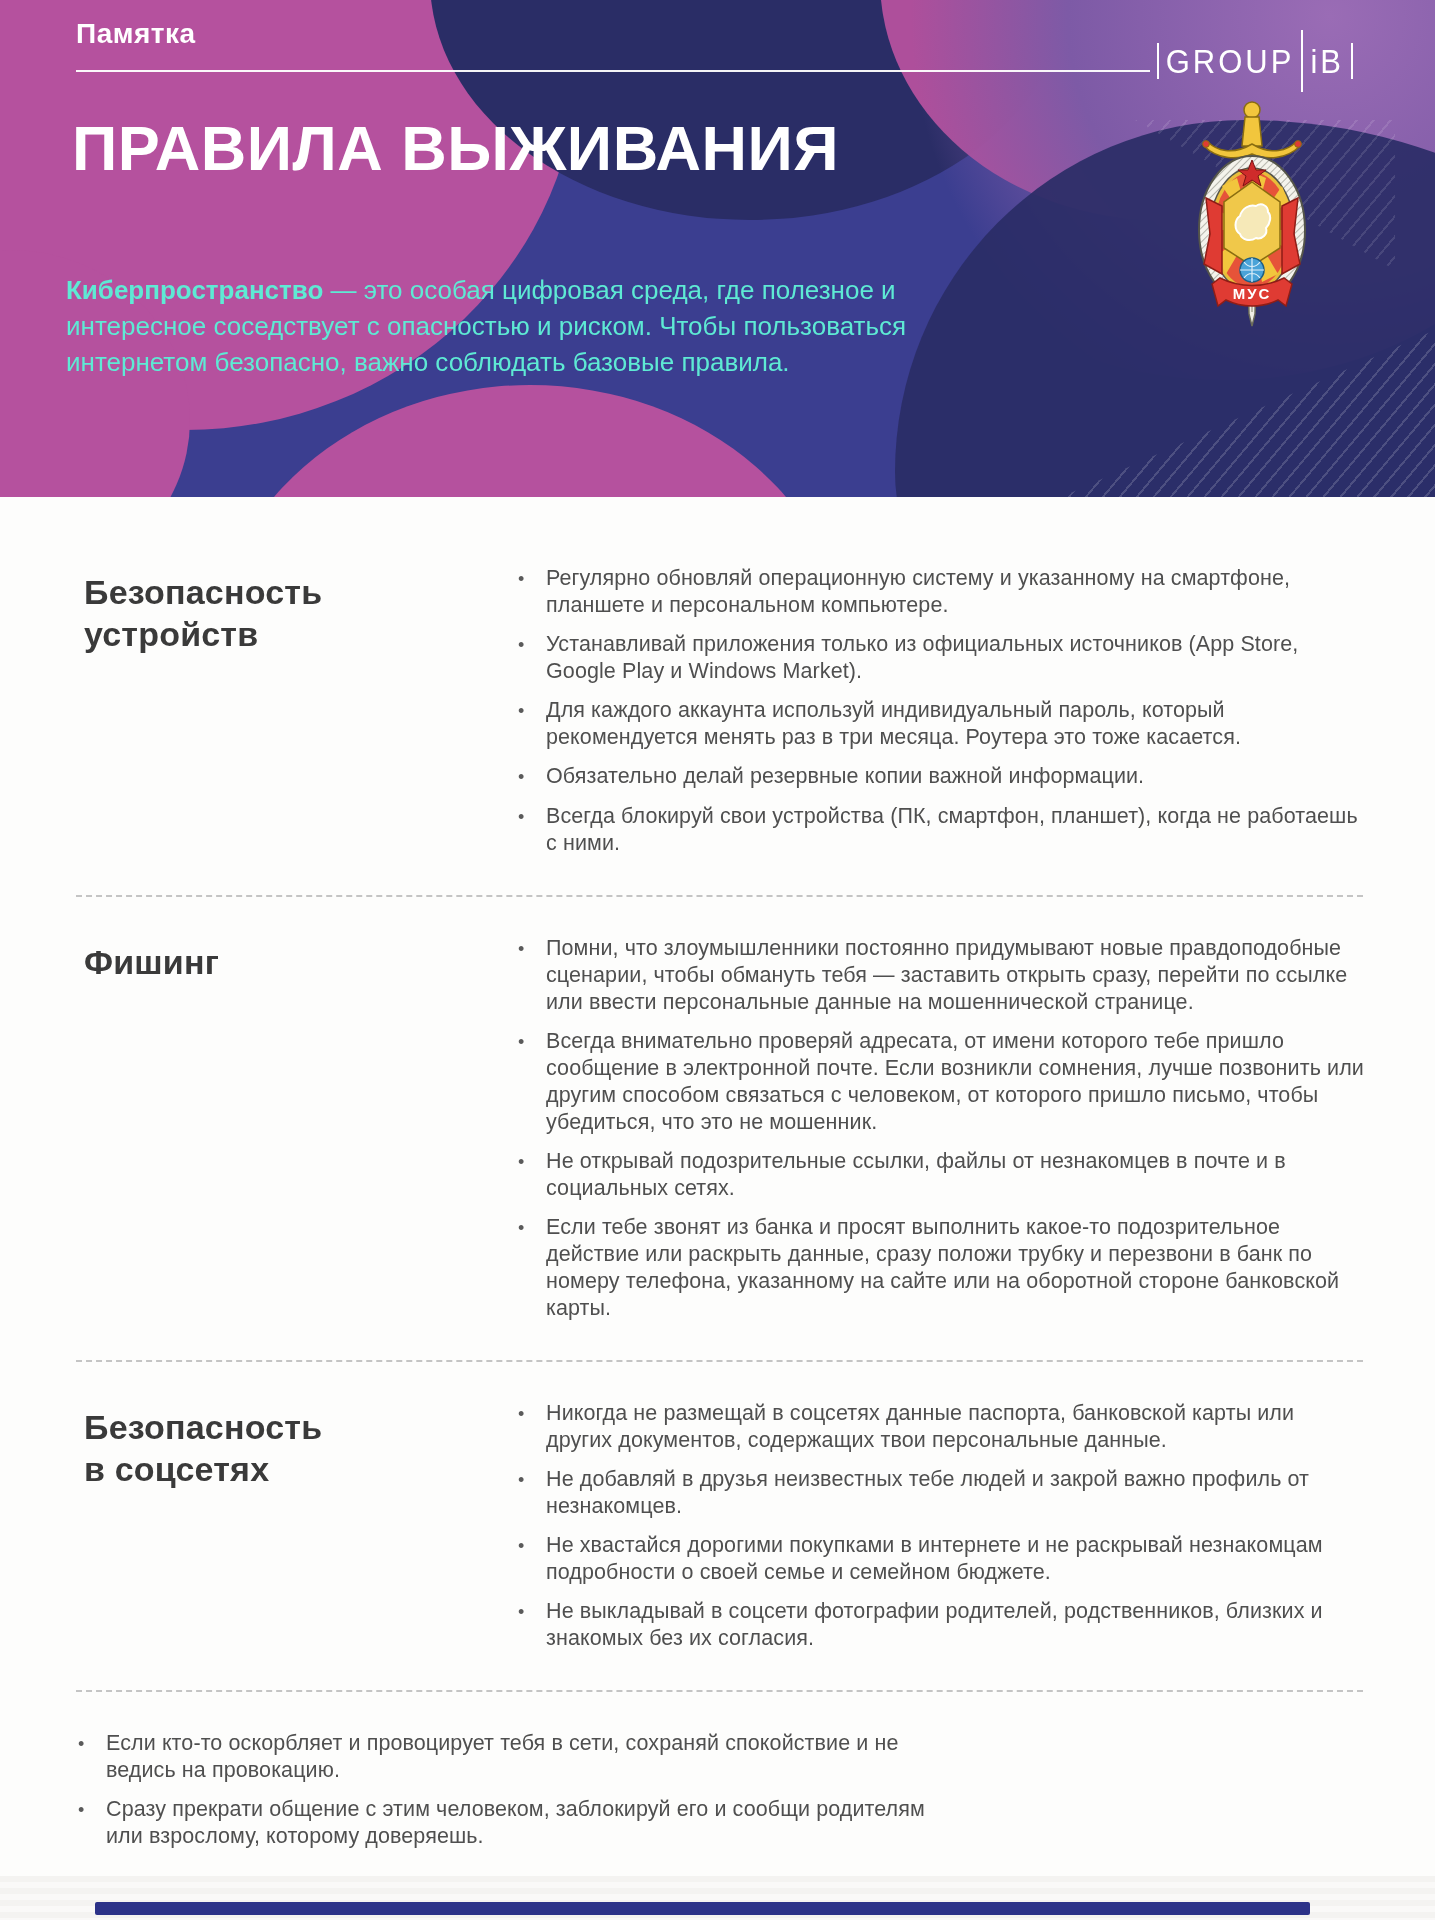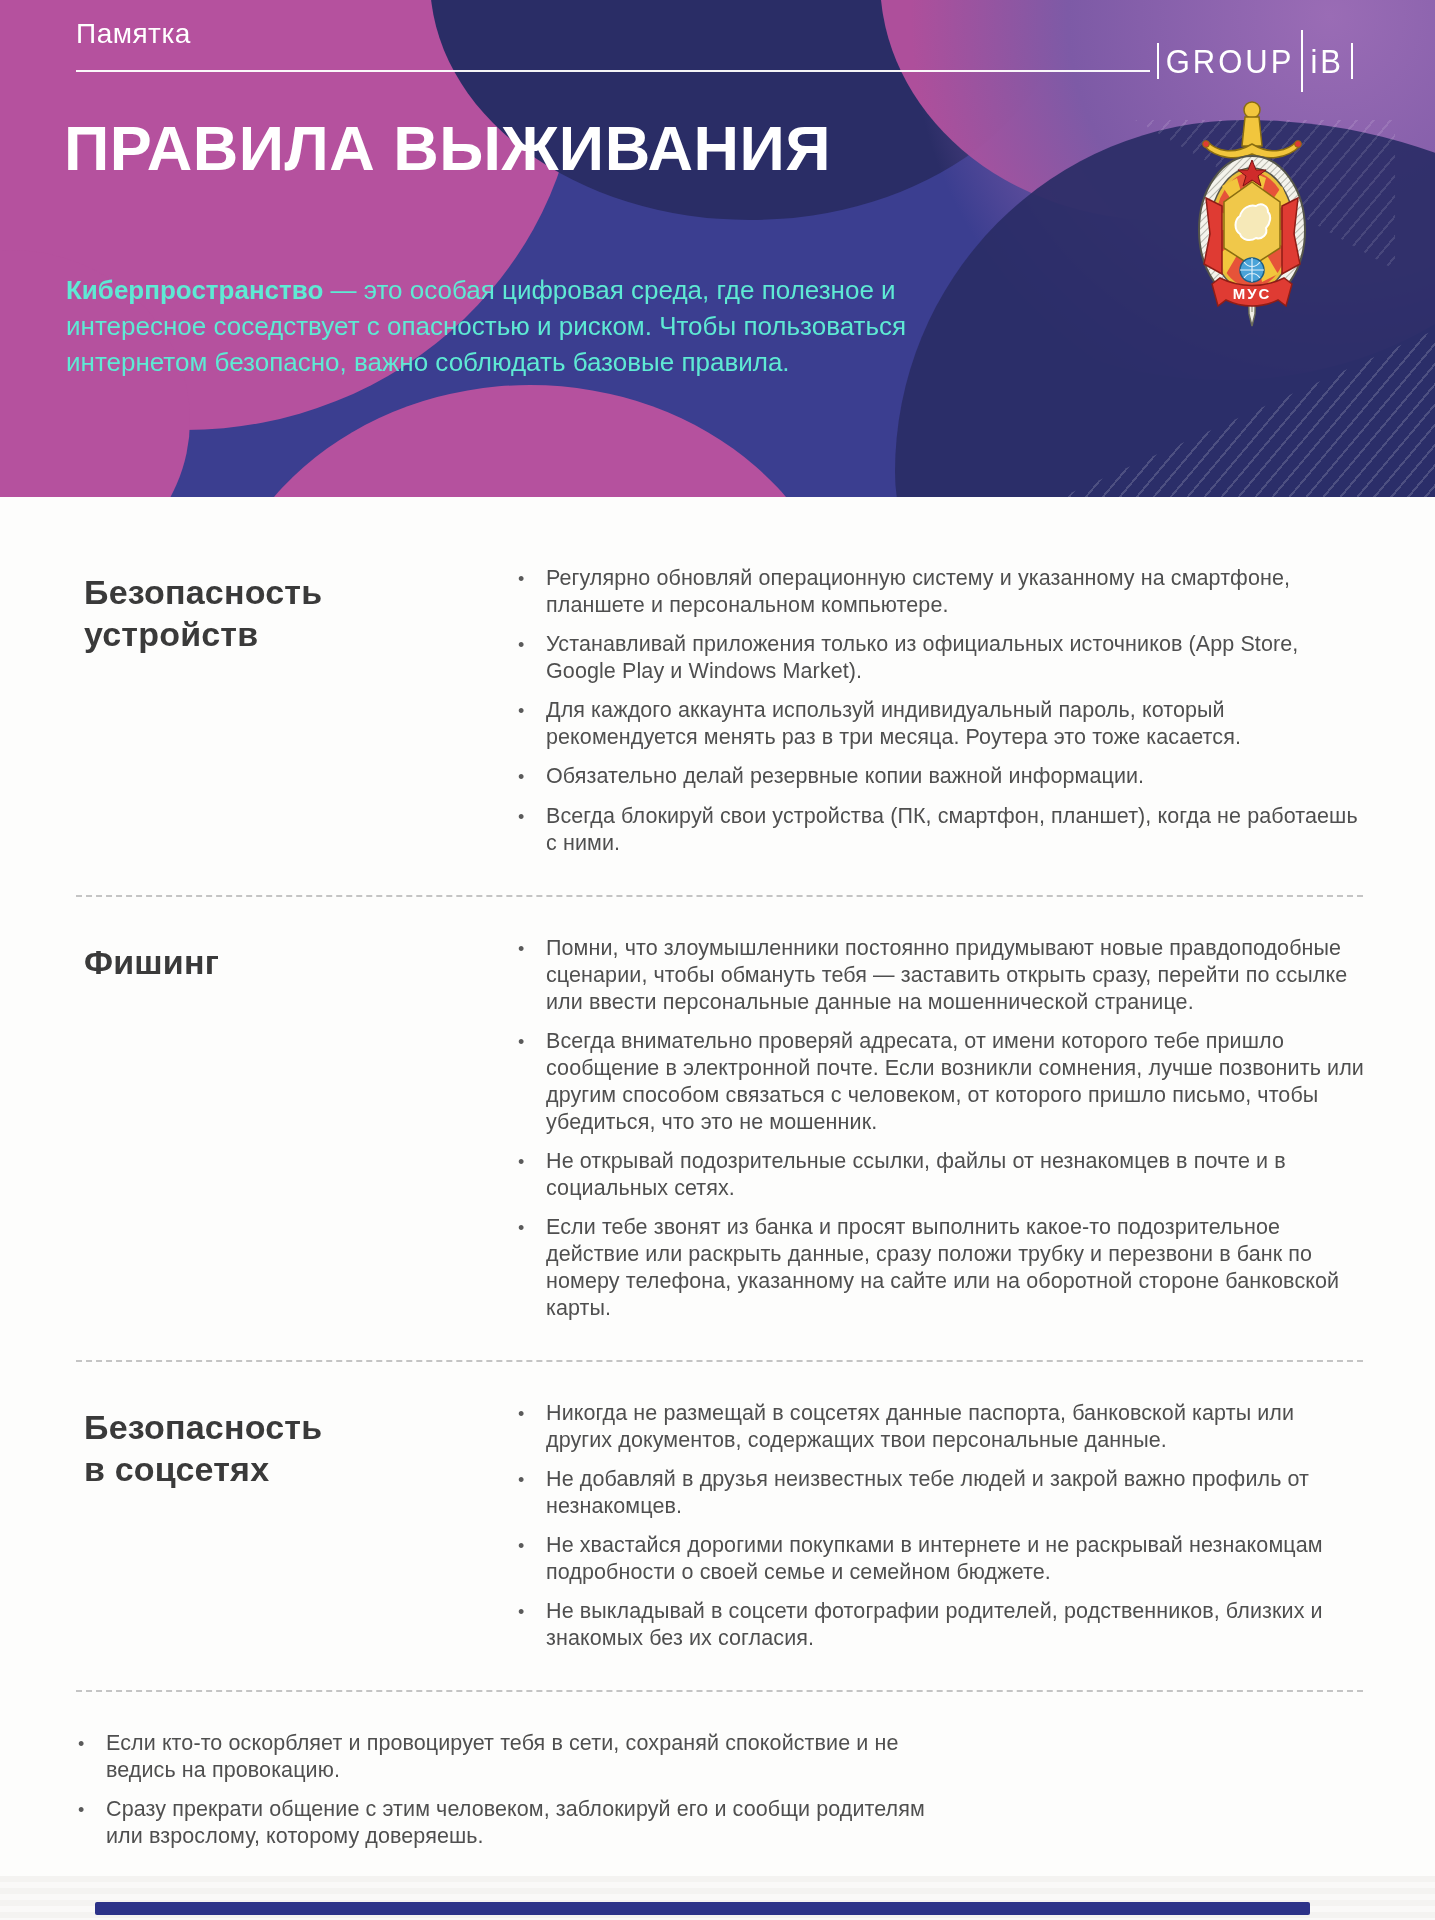--- a/index.html
+++ b/index.html
@@ -16,31 +16,31 @@
   .navy-top{left:430px;top:-260px;width:640px;height:480px;border-radius:50%;background:var(--navy,#2a2d66);}
   .navy-right{right:-220px;top:120px;width:760px;height:640px;border-radius:46% 54% 40% 60%/55% 45% 55% 45%;background:var(--navy,#2a2d66);opacity:.92;}
   .pink-tl{left:-210px;top:-330px;width:790px;height:760px;border-radius:50%;background:var(--pink,#b5519e);}
   .pink-tm{left:880px;top:-260px;width:560px;height:480px;border-radius:50%;background:var(--pink,#b5519e);opacity:.95;}
   .pink-left{left:-170px;top:250px;width:360px;height:340px;border-radius:50%;background:var(--pink,#b5519e);}
   .pink-bottom{left:210px;top:385px;width:640px;height:560px;border-radius:50%;background:var(--pink,#b5519e);}
   .hatch{background:repeating-linear-gradient(130deg,rgba(255,255,255,.16) 0 2px,rgba(255,255,255,0) 2px 13px);}
   .hatch-a{right:0;top:330px;width:380px;height:170px;clip-path:polygon(100% 0,100% 100%,0 100%);}
   .hatch-b{right:40px;top:120px;width:260px;height:150px;clip-path:polygon(0 0,100% 0,100% 100%);opacity:.7;}
 
-  .kicker{position:absolute;left:76px;top:18px;font-size:28px;letter-spacing:.5px;color:#fff;font-weight:400;}
+  .kicker{position:absolute;left:76px;top:18px;font-size:28px;letter-spacing:.5px;color:#fff;font-weight:700;}
   .kicker-line{position:absolute;left:76px;top:70px;width:1074px;height:2px;background:#fff;opacity:.95;}
 
   .logo{position:absolute;right:82px;top:30px;display:flex;align-items:center;color:#fff;
     font-weight:300;font-size:31px;letter-spacing:3px;line-height:1;}
   .logo .bar{display:inline-block;width:2px;background:#fff;}
   .logo .bar.short{height:36px;}
   .logo .bar.tall{height:62px;}
   .logo .word{padding:0 7px;transform:scaleY(1.05);}
 
-  .title{position:absolute;left:64px;top:112px;color:#fff;font-weight:800;
+  .title{position:absolute;left:72px;top:112px;color:#fff;font-weight:800;
     font-size:63px;line-height:72px;letter-spacing:.5px;}
   .title span{display:block;}
   .intro{position:absolute;left:66px;top:272px;width:900px;color:#5eead4;
     font-size:26px;line-height:36px;font-weight:300;}
   .intro b{font-weight:700;}
 
   .emblem{position:absolute;left:1182px;top:98px;width:140px;height:234px;}
 
   
   .content{position:absolute;left:0;top:497px;width:1435px;padding-top:68px;box-sizing:border-box;}

